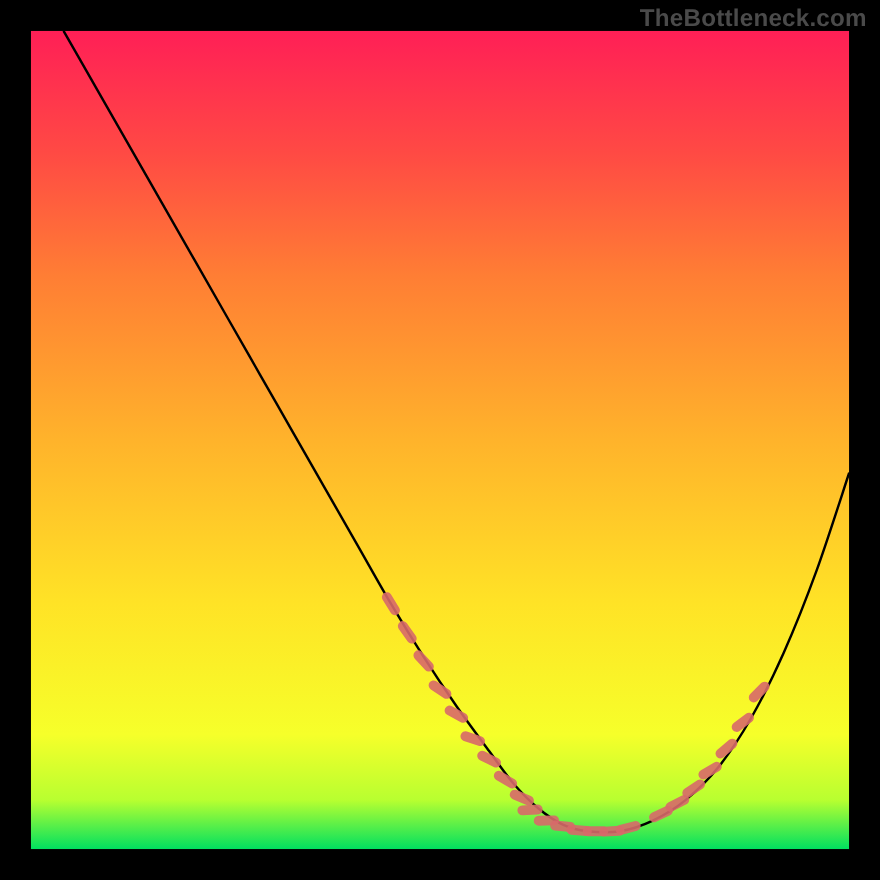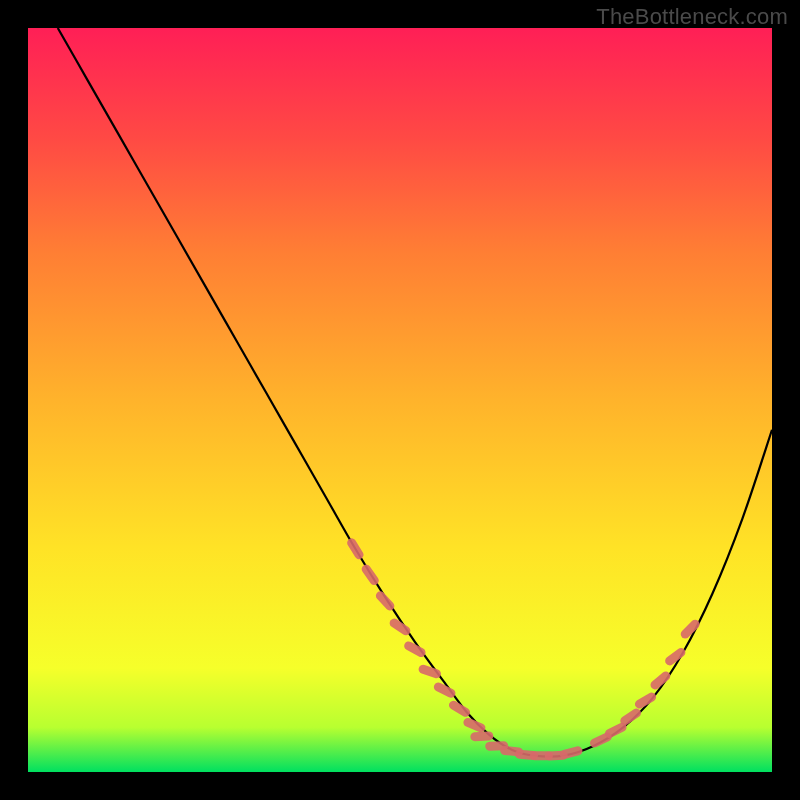--- a/index.html
+++ b/index.html
@@ -18,21 +18,21 @@
     width: 800px;
     height: 800px;
     background: #000;
   }
   .watermark {
     position: absolute;
     top: 4px;
     right: 12px;
     color: #4a4a4a;
     font-size: 22px;
-    font-weight: normal;
+    font-weight: bold;
     letter-spacing: 0.2px;
     z-index: 10;
   }
   .plot-area {
     position: absolute;
     top: 28px;
     left: 28px;
     width: 744px;
     height: 744px;
   }

